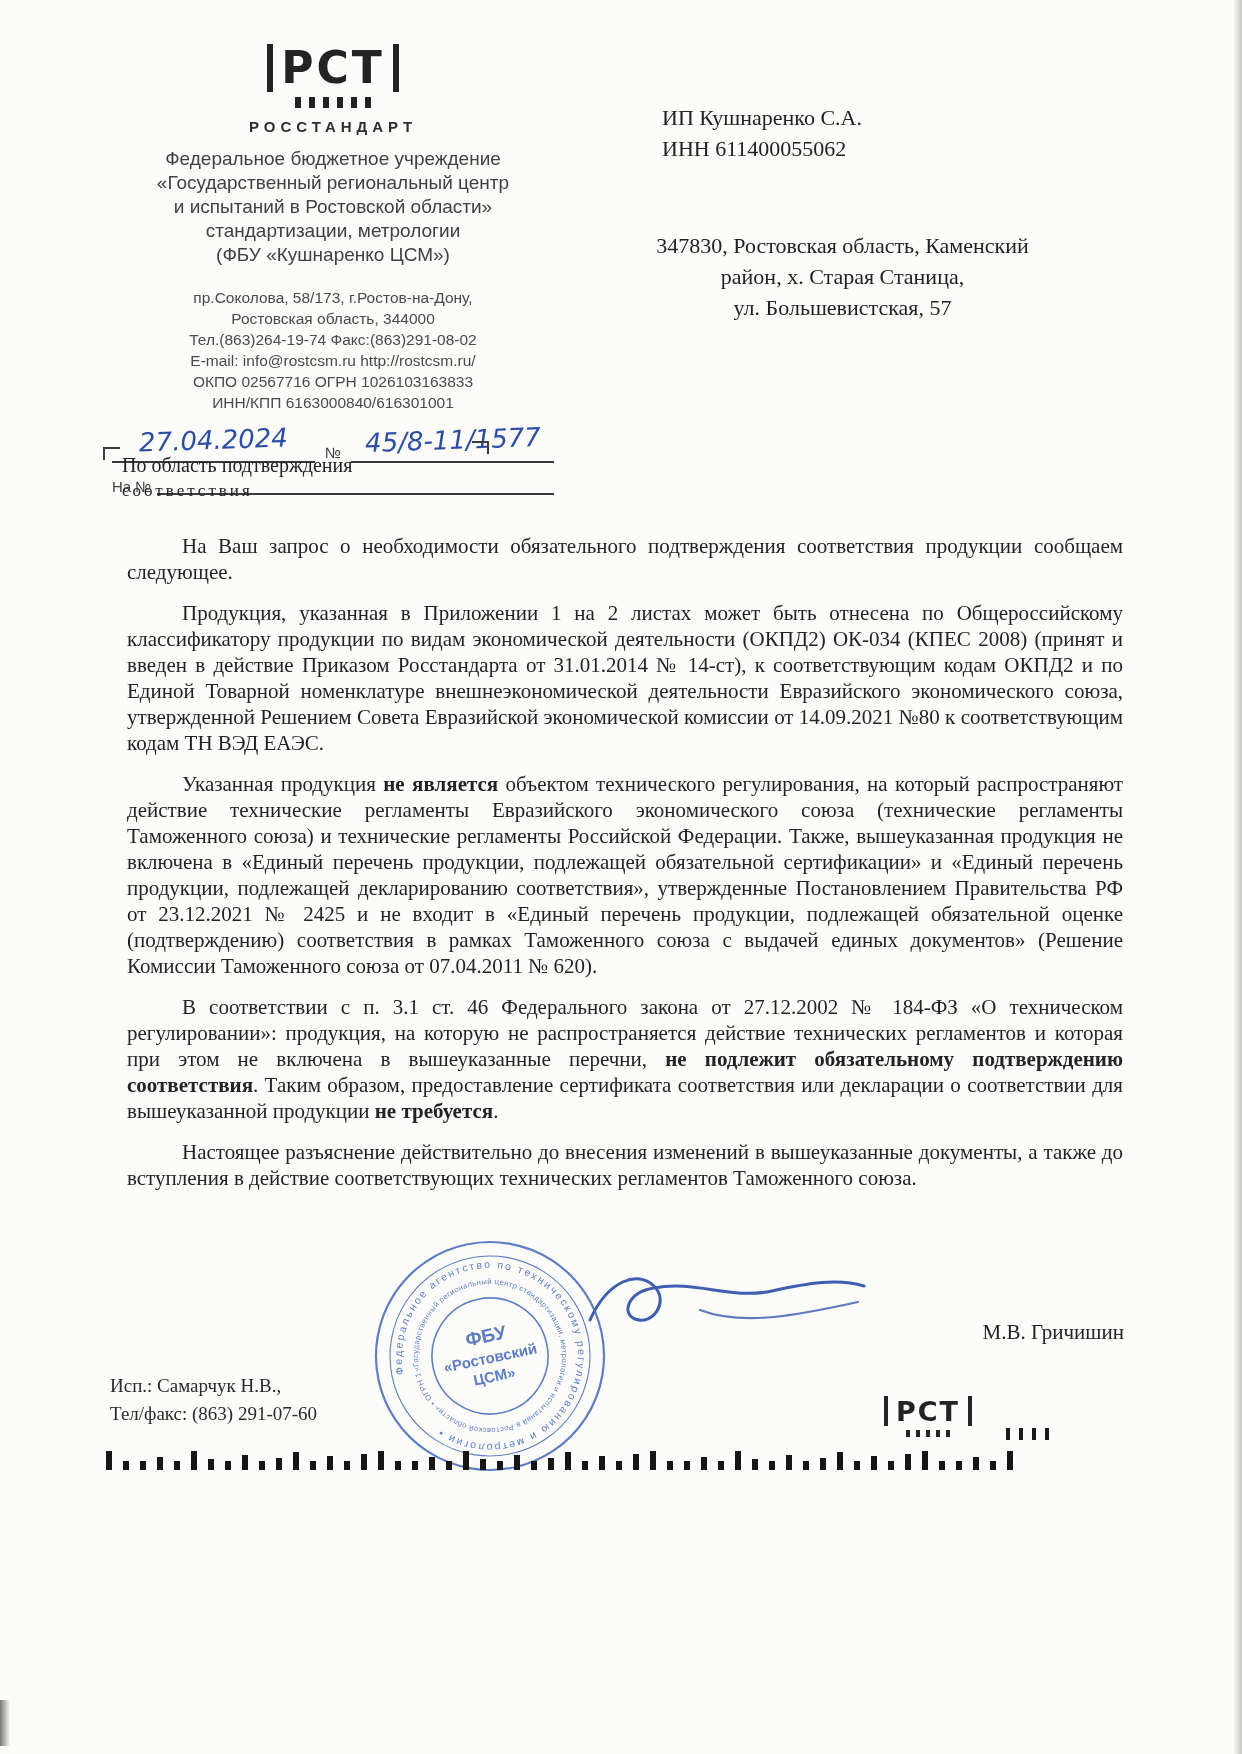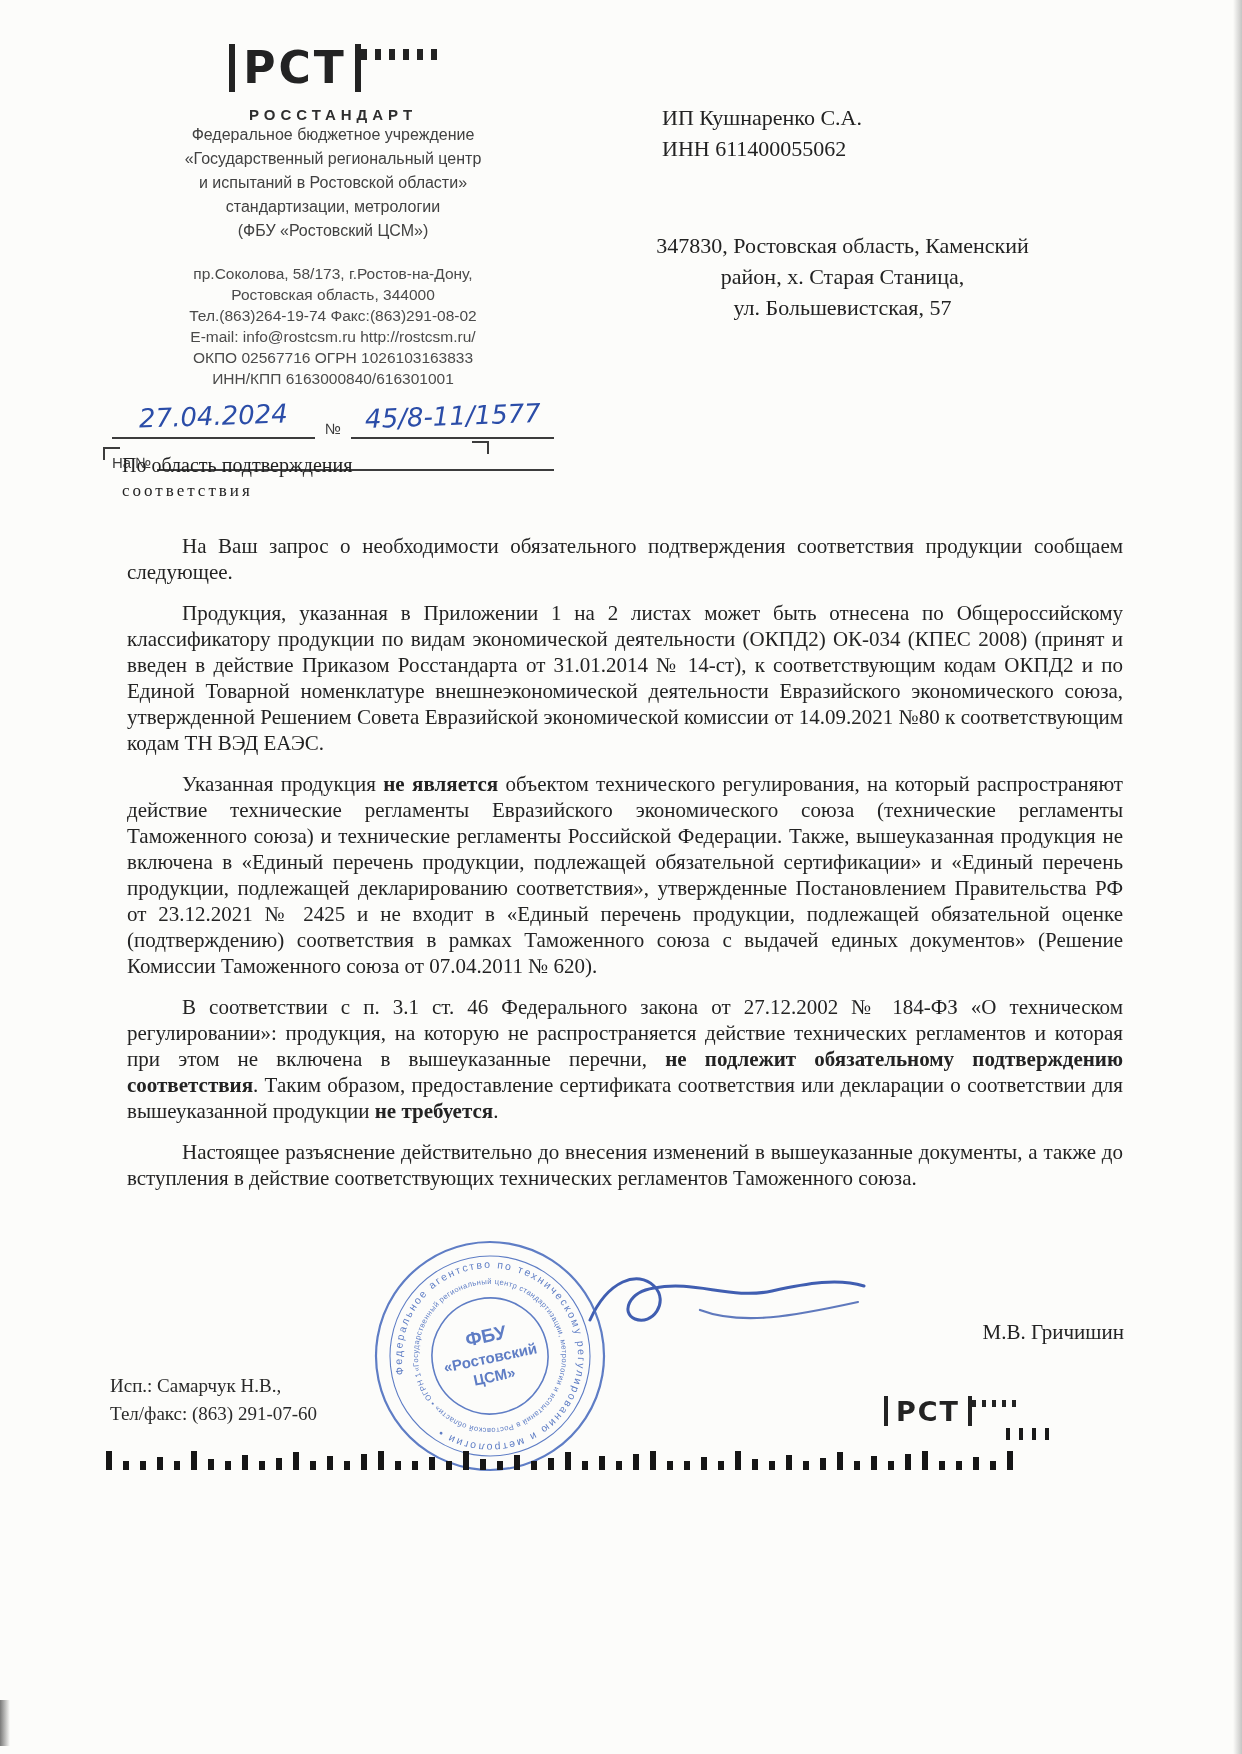--- a/index.html
+++ b/index.html
@@ -14,31 +14,31 @@
     pointer-events:none;
   }
   .smudge-bl{position:absolute;left:0;bottom:8px;width:10px;height:46px;
     background:linear-gradient(to right,rgba(35,35,35,.6),transparent);}
 
   
   .letterhead{
     position:absolute;left:112px;top:44px;width:442px;text-align:center;
     font-family:"Liberation Sans",sans-serif;color:#424242;
   }
-  .logo{display:inline-flex;flex-direction:row;}
+  .logo{display:inline-flex;flex-direction:column;align-items:center;}
   .logo-row{display:flex;align-items:center;gap:8px;}
   .logo-bar{display:block;width:6px;height:48px;background:#232323;}
   .logo-letters{
     font-family:"DejaVu Sans",sans-serif;font-weight:bold;font-size:44px;
     letter-spacing:3px;color:#232323;line-height:1;
   }
   .logo-ticks{display:flex;gap:8px;margin-top:5px;}
   .logo-ticks i{display:block;width:6px;height:11px;background:#232323;}
   .brand{margin-top:10px;font-size:15px;font-weight:bold;letter-spacing:5px;color:#2e2e2e;}
-  .org{font-size:16px;line-height:24px;color:#414141;}
+  .org{margin-top:12px;font-size:19px;line-height:24px;color:#414141;}
   .addr{margin-top:20px;font-size:15.5px;line-height:21px;color:#4a4a4a;}
 
   .date-row{display:flex;align-items:flex-end;margin-top:12px;gap:8px;}
   .write-line{flex:1;border-bottom:2px solid #3c3c3c;height:36px;text-align:center;}
   .hand{
     display:inline-block;font-family:"DejaVu Sans",sans-serif;font-style:italic;
     font-size:26px;line-height:30px;color:#2b4da8;transform:rotate(-2deg);
     white-space:nowrap;
   }
   .no-label{font-size:15px;color:#3c3c3c;padding:0 2px 2px;}
@@ -105,21 +105,21 @@
           <i></i>
           <i></i>
       </div>
     </div>
     <div class="brand">РОССТАНДАРТ</div>
     <div class="org">
       <div>Федеральное бюджетное учреждение</div>
       <div>«Государственный региональный центр</div>
       <div>и испытаний в Ростовской области»</div>
       <div>стандартизации, метрологии</div>
-      <div>(ФБУ «Ростовский ЦСМ»)</div>
+      <div>(ФБУ «Кушнаренко ЦСМ»)</div>
     </div>
     <div class="addr">
       <div>пр.Соколова, 58/173, г.Ростов-на-Дону,</div>
       <div>Ростовская область, 344000</div>
       <div>Тел.(863)264-19-74 Факс:(863)291-08-02</div>
       <div>E-mail: info@rostcsm.ru   http://rostcsm.ru/</div>
       <div>ОКПО 02567716  ОГРН 1026103163833</div>
       <div>ИНН/КПП 6163000840/616301001</div>
     </div>
     <div class="date-row">

